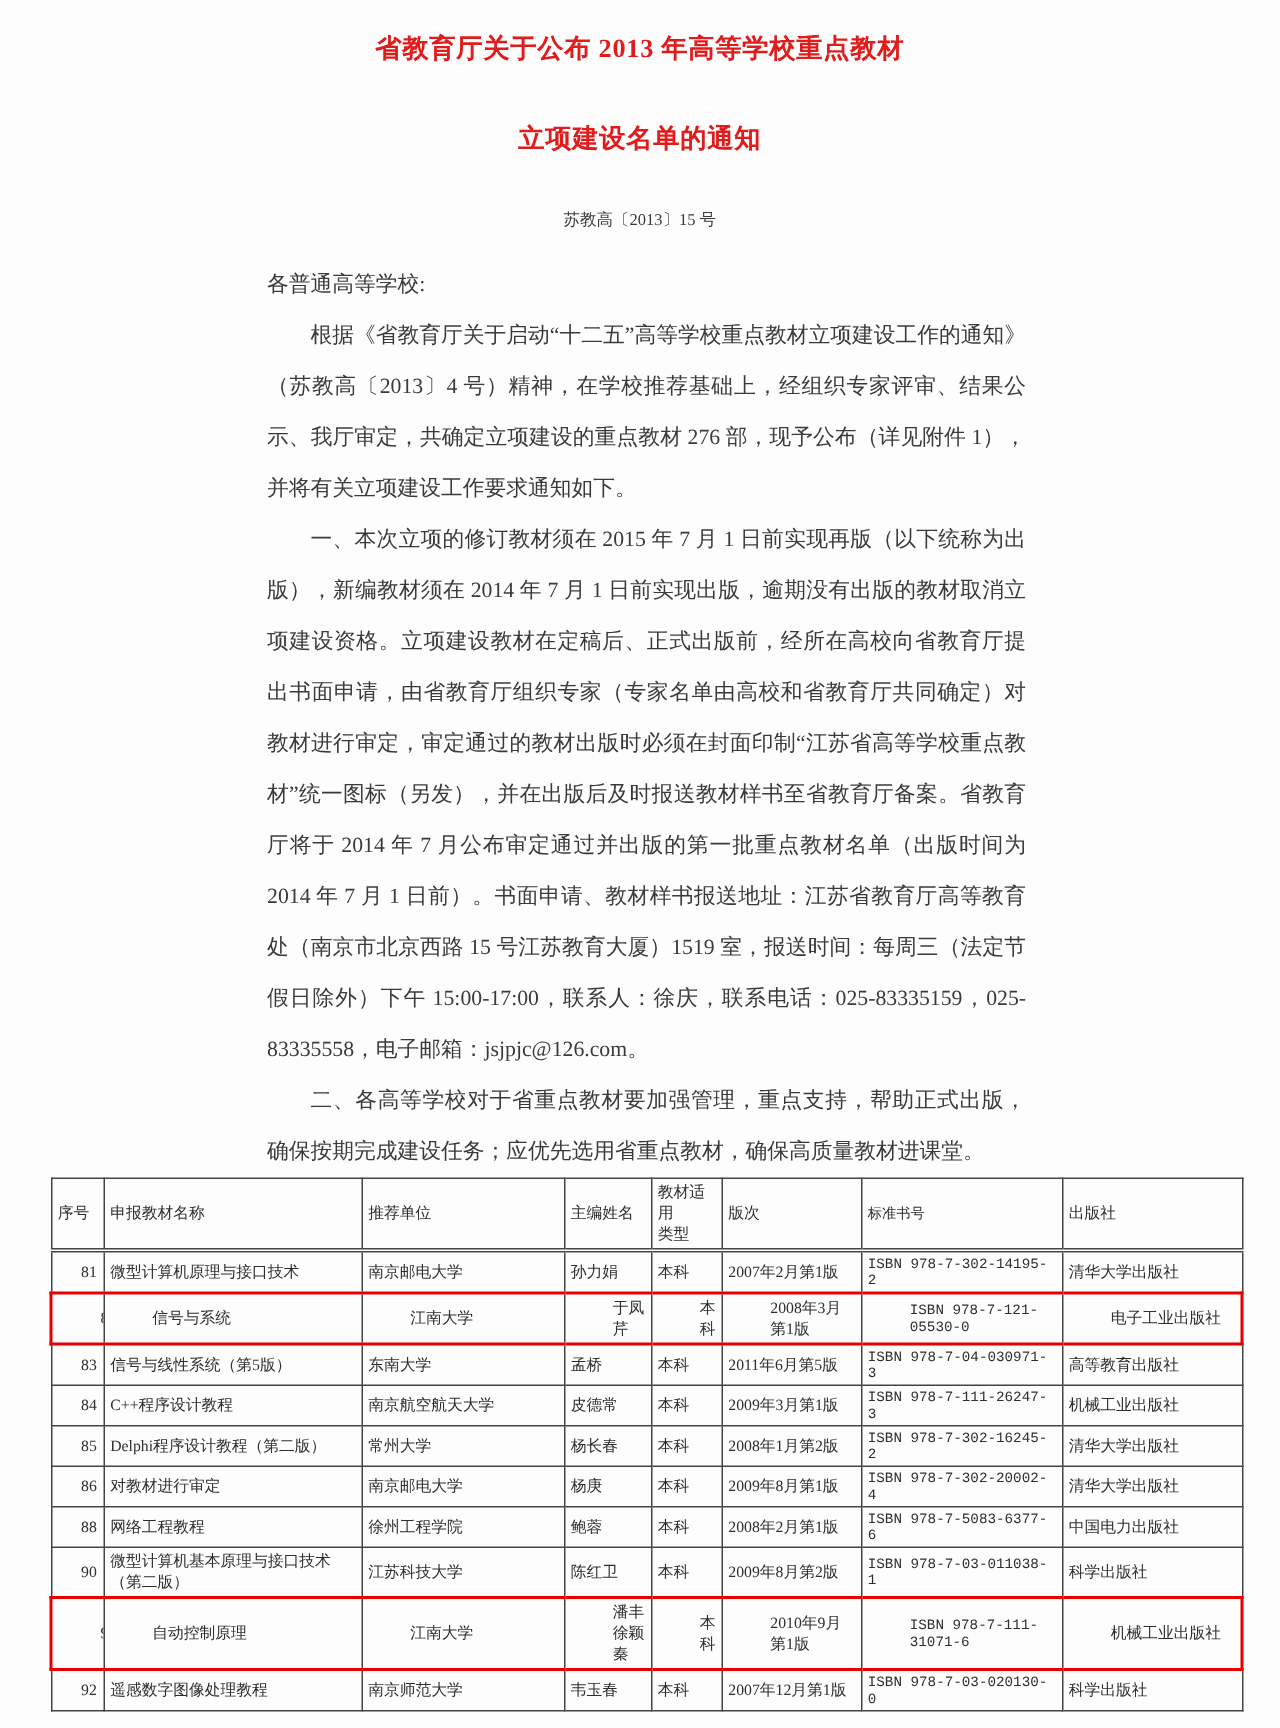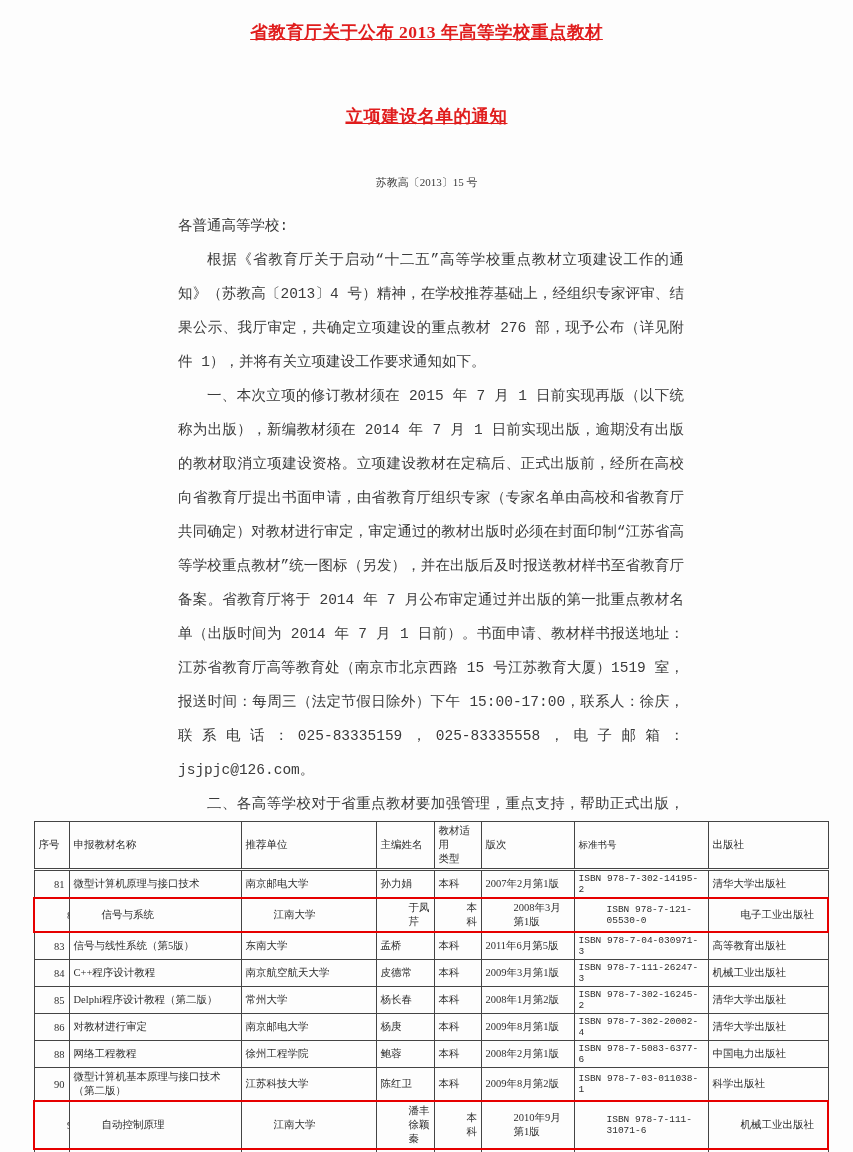--- a/index.html
+++ b/index.html
@@ -12,27 +12,26 @@
   body {
     width: 853px; height: 1152px;
     background: #fdfdfd;
     overflow: hidden;
     font-family: "Liberation Serif", "DejaVu Serif", serif;
     color: var(--ink);
   }
   .page { position: relative; width: 853px; height: 1152px; }
 
   .doc-title {
-    margin: 0; padding: 16px;
+    margin: 0; padding: 4px;
     text-align: center;
     color: var(--title-red);
     font-weight: bold;
     font-size: 17.5px;
     letter-spacing: 0.5px;
-    text-decoration: underline;
   }
   #title-line-1 { padding-top: 20px; }
   #title-line-2 { margin-top: 28px; }
 
   .doc-number {
     margin-top: 31px;
     text-align: center;
     font-size: 11px;
     color: var(--ink);
   }
@@ -40,21 +39,21 @@
   .body-text {
     margin: 19px 0 0 178px;
     width: 506px;
     height: 612px;
     overflow: hidden;
     font-size: 14.5px;
     line-height: 34px;
     text-align: justify;
     color: var(--ink);
   }
-  .body-text p { margin: 0; font-family: Liberation Mono, monospace; }
+  .body-text p { margin: 0; }
   .para { text-indent: 2em; }
 
   table.book-table {
     margin-left: 33px;
     width: 794px;
     table-layout: fixed;
     border-collapse: collapse;
     font-size: 10.5px;
     color: #2e2e2e;
   }

